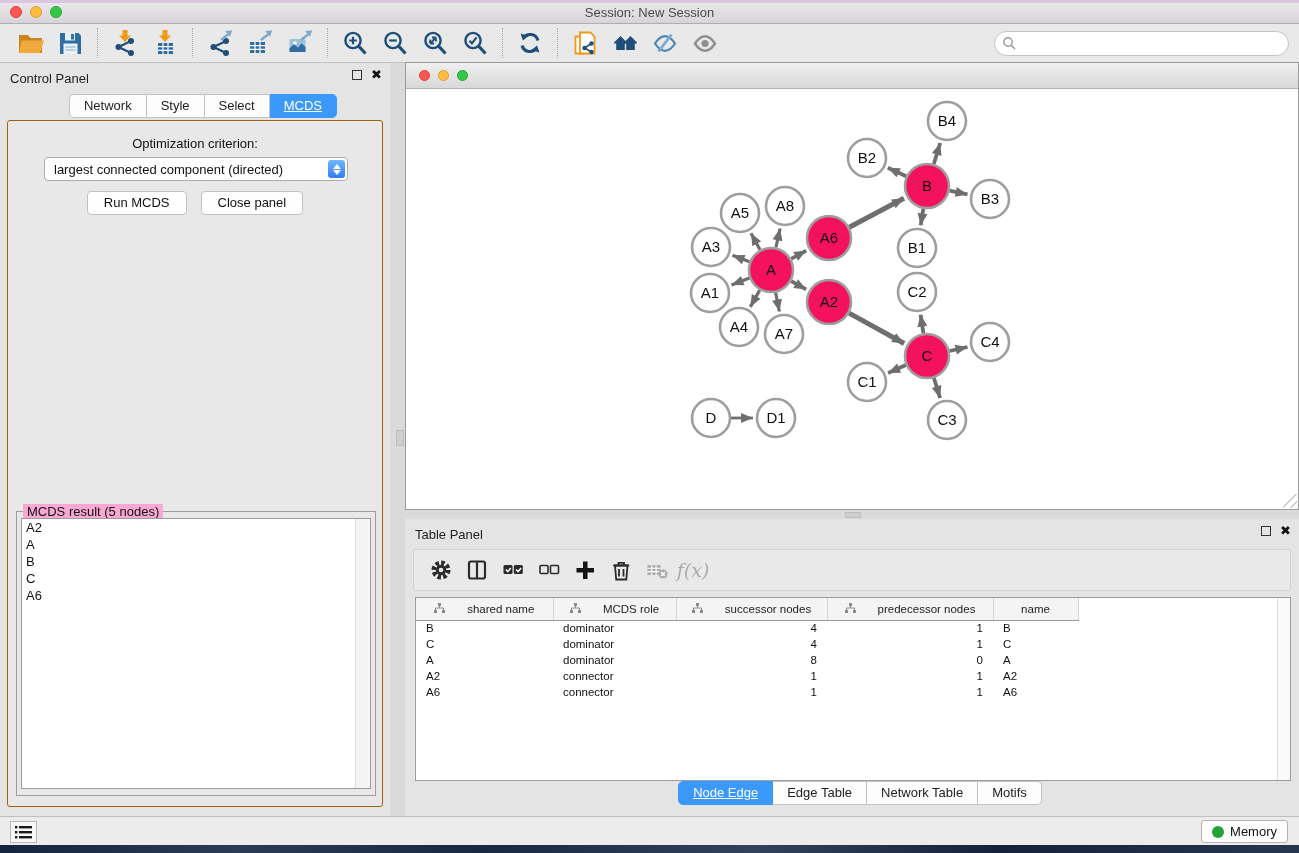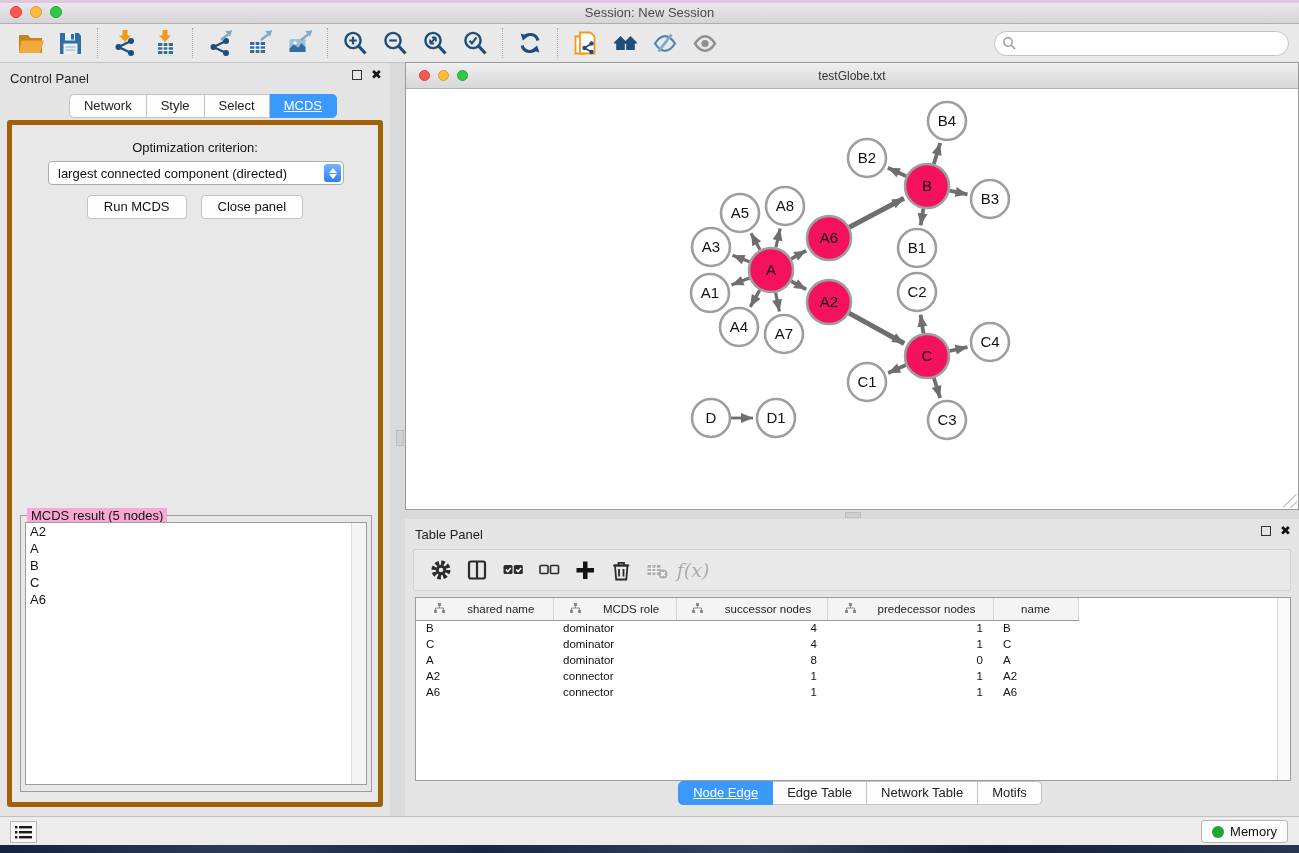--- a/index.html
+++ b/index.html
@@ -38,21 +38,21 @@
   .close-ico { font-family:"DejaVu Sans",sans-serif; font-size:13px; font-weight:bold; color:#111; line-height:10px; cursor:pointer;}
 
   .cp-tabs { position:absolute; top:31px; left:0; right:0; display:flex; justify-content:center; }
   .tabbtn { font-size:13px; color:#222; background:#FDFDFD; border:1px solid #C3C3C3; border-left:none;
      padding:3px 14px 4px; cursor:pointer; }
   .tabbtn:first-child { border-left:1px solid #C3C3C3; border-radius:5px 0 0 5px;margin-left:16px; }
   .tabbtn:last-child { border-radius:0 5px 5px 0; }
   .tabbtn.active { background:#3B99FC; color:#fff; border-color:#3B99FC;text-decoration:underline; }
 
   .cp-body { position:absolute; top:57px; left:7px; right:7px; bottom:10px;
-     background:#E8E8E8; border:5px solid #a16207; border-radius:3px; }
+     background:#E8E8E8; border:1px solid #a16207; border-radius:3px; }
   .opt-label { position:absolute; top:15px; left:0; right:0; text-align:center; font-size:13px; color:#111; }
   .combo { position:absolute; top:36px; left:36px; right:34px; height:24px; background:#fff;
      border:1px solid #ADADAD; border-radius:4px; font-size:13px; color:#111;
      display:flex; align-items:center; padding-left:9px; cursor:pointer; }
   .combo .spin { position:absolute; right:2px; top:2px; bottom:2px; width:17px; border-radius:3px;
      background:linear-gradient(#73B6FD,#2E7EF6); display:flex; flex-direction:column;
      align-items:center; justify-content:center; gap:1px; }
   .combo .spin i { width:0; height:0; border-left:4px solid transparent; border-right:4px solid transparent; }
   .combo .spin i.up { border-bottom:5px solid #fff; }
   .combo .spin i.down { border-top:5px solid #fff; }
@@ -335,21 +335,20 @@
   <div class="split-handle-v"></div>
   <div class="split-handle-h"></div>
 
   <div class="network-window">
     <div class="nw-titlebar">
       <div class="nw-dots">
         <span class="dot red" style="width:11px;height:11px;"></span>
         <span class="dot yellow" style="width:11px;height:11px;"></span>
         <span class="dot green" style="width:11px;height:11px;"></span>
       </div>
-      <div class="nw-title">testGlobe.txt</div>
     </div>
     <div class="net-canvas">
       <svg id="net-svg" width="892" height="420" viewBox="0 0 892 420">
           <defs>
             <marker id="arw" markerUnits="userSpaceOnUse" markerWidth="14" markerHeight="12" refX="13" refY="6" orient="auto">
               <path d="M1 1L13 6L1 11z" fill="#6E6E6E"></path>
             </marker>
           </defs>
           <line x1="354.0" y1="160.8" x2="345.0" y2="144.2" stroke="#6E6E6E" stroke-width="3.2" marker-end="url(#arw)"></line>
           <line x1="369.9" y1="158.5" x2="374.1" y2="139.5" stroke="#6E6E6E" stroke-width="3.2" marker-end="url(#arw)"></line>

